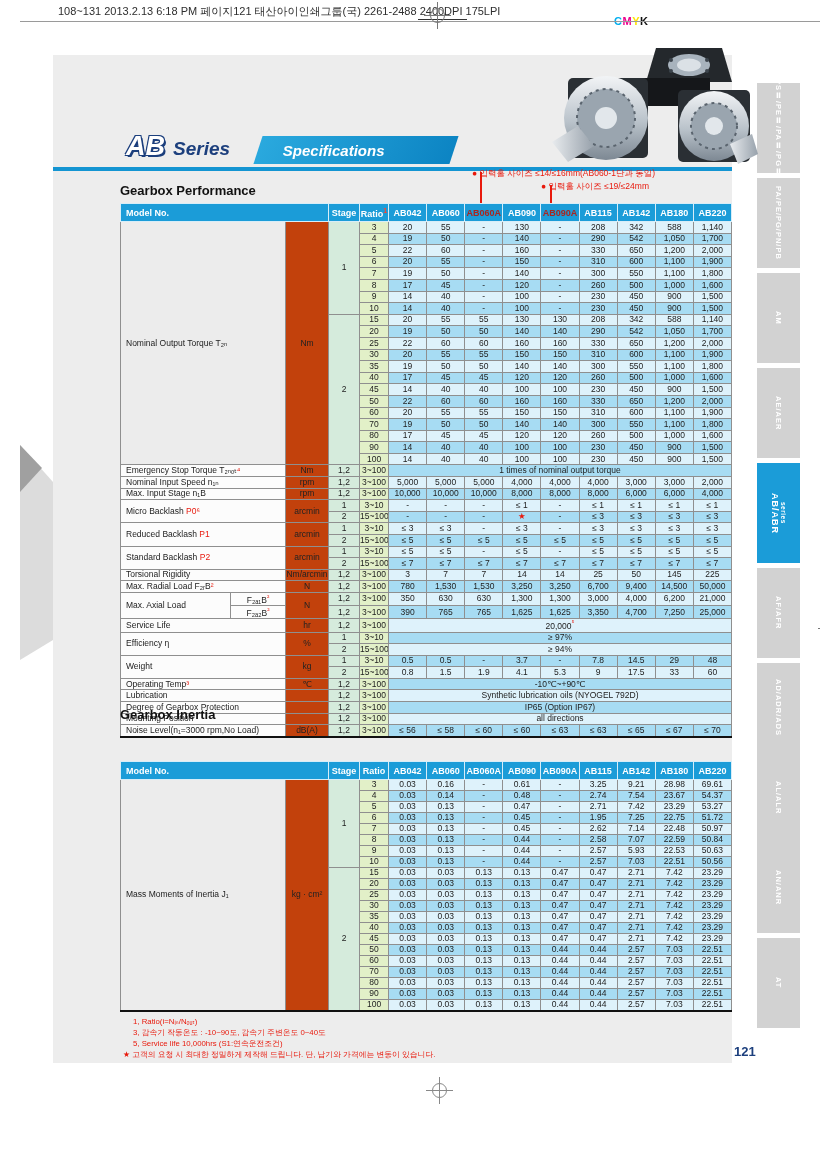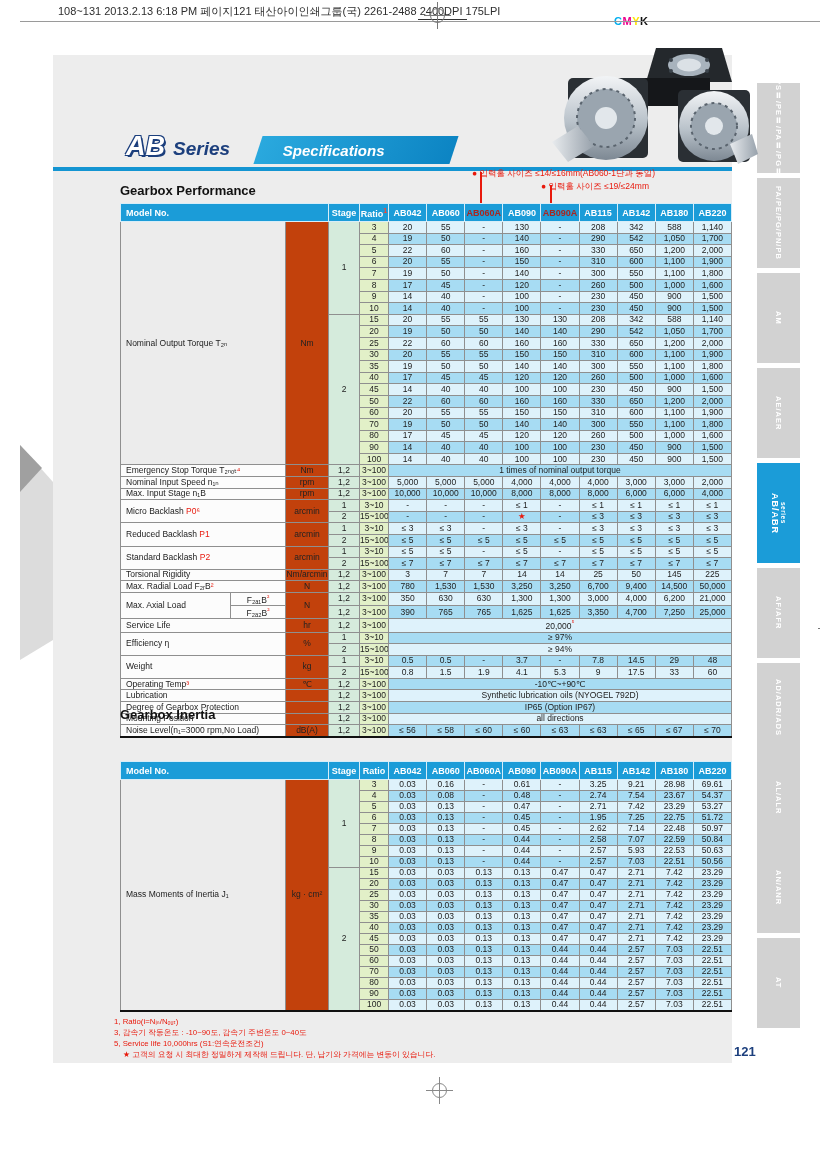--- a/index.html
+++ b/index.html
@@ -794,21 +794,21 @@
             <td class="light">0.61</td>
             <td class="light">-</td>
             <td class="light">3.25</td>
             <td class="light">9.21</td>
             <td class="light">28.98</td>
             <td class="light">69.61</td>
           </tr>
           <tr>
             <td class="ra">4</td>
             <td class="dark">0.03</td>
-            <td class="dark">0.08</td>
+            <td class="dark">0.14</td>
             <td class="dark">-</td>
             <td class="dark">0.48</td>
             <td class="dark">-</td>
             <td class="dark">2.74</td>
             <td class="dark">7.54</td>
             <td class="dark">23.67</td>
             <td class="dark">54.37</td>
           </tr>
           <tr>
             <td class="ra">5</td>
@@ -1036,21 +1036,21 @@
             <td class="light">0.44</td>
             <td class="light">0.44</td>
             <td class="light">2.57</td>
             <td class="light">7.03</td>
             <td class="light">22.51</td>
           </tr>
         </tbody>
       </table>
   </div>
 
-  <div class="fnote" style="left:94px;top:1016px">
+  <div class="fnote" style="left:113px;top:1016px">
     <div>1, Ratio(i=Nᵢₙ/Nₒᵤₜ)</div>
     <div>3, 감속기 작동온도 : -10~90도, 감속기 주변온도 0~40도</div>
     <div>5, Service life 10,000hrs (S1:연속운전조건)</div>
   </div>
   <div class="fnote" style="left:103px;top:1049px">★ 고객의 요청 시 최대한 정밀하게 제작해 드립니다. 단, 납기와 가격에는 변동이 있습니다.</div>
 
   <div class="pagenum">121</div>
 </div>
 
 </body></html>

